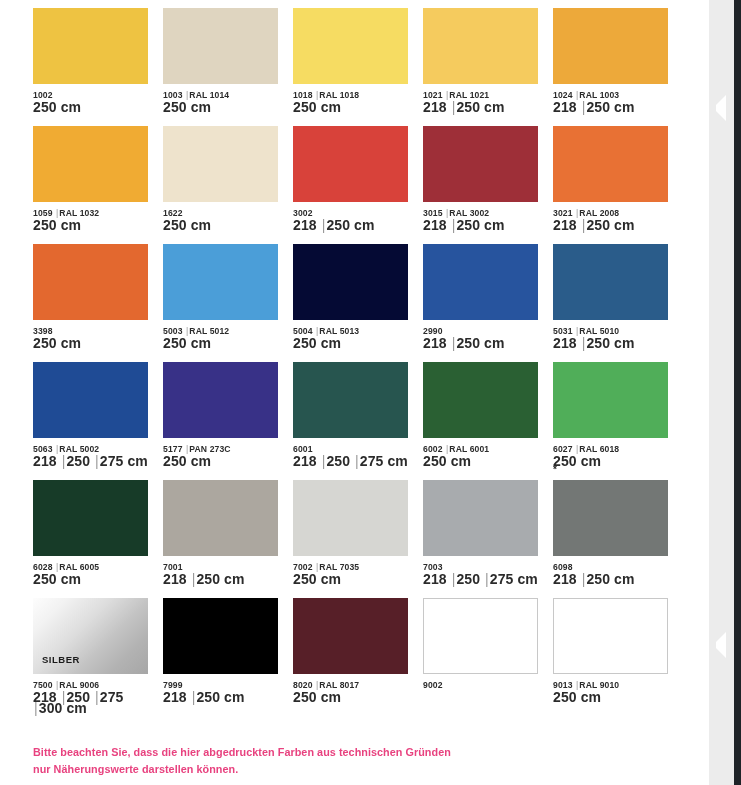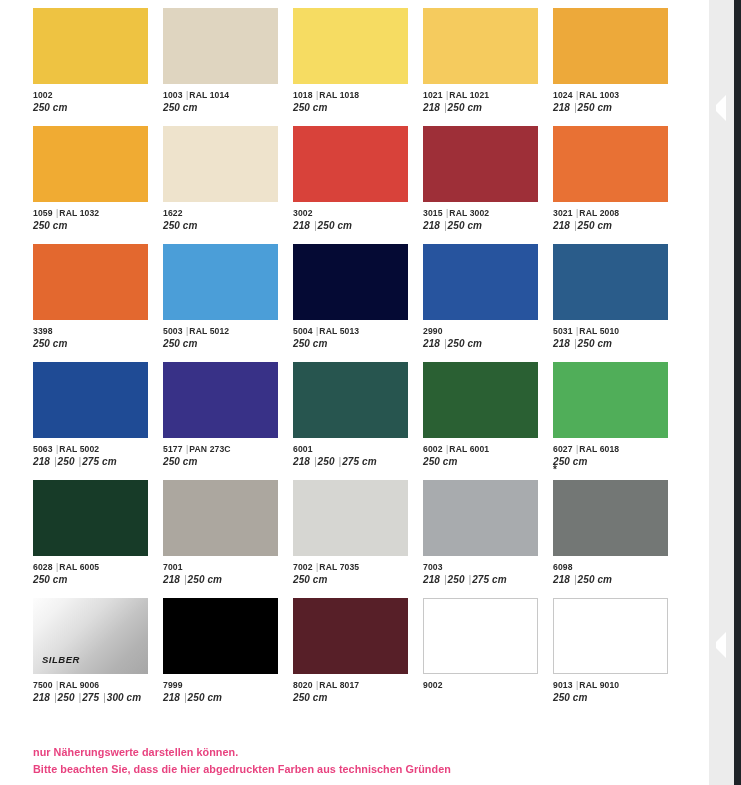--- a/index.html
+++ b/index.html
@@ -35,21 +35,20 @@
     display: block;
   }
   .swatch-chip.bordered {
     border: 1px solid #c8c8c8;
   }
   .swatch-chip.silber {
     background: linear-gradient(135deg,
         #fdfdfd 0%, #f2f2f2 18%, #dcdcdc 42%,
         #c3c3c3 62%, #b2b2b2 80%, #a6a6a6 100%);
     position: relative;
-    font-style: italic;
   }
   .silber-label {
     position: absolute;
     left: 9px; bottom: 9px;
     font-size: 9.5px;
     letter-spacing: 0.5px;
     color: #1a1a1a;
     font-weight: 600;
   }
   .swatch-meta {
@@ -60,27 +59,26 @@
     font-weight: 700;
     letter-spacing: 0.1px;
     white-space: nowrap;
   }
   .swatch-meta .sep {
     color: #9a9a9a;
     font-weight: 500;
     padding: 0 1px;
   }
   .swatch-sizes {
-    font-size: 10px;
+    font-size: 14px;
     line-height: 11.6px;
     color: #2b2b2b;
     font-weight: 700;
     letter-spacing: 0.1px;
     max-width: 118px;
-    font-style: italic;
   }
   .swatch-sizes .sep {
     color: #9a9a9a;
     font-weight: 500;
     padding: 0 1px;
   }
   .swatch-asterisk {
     font-size: 10px;
     line-height: 6px;
     color: #2b2b2b;
@@ -272,22 +270,22 @@
         <div class="swatch-meta">9002</div>
       </div>
       <div class="swatch-cell">
         <div class="swatch-chip bordered" style="background: rgb(255, 255, 255);"></div>
         <div class="swatch-meta">9013 <span class="sep">|</span>RAL 9010</div>
         <div class="swatch-sizes">250 cm</div>
       </div>
     </div>
 
   <div id="footer-note">
+    <div>Bitte beachten Sie, dass die hier abgedruckten Farben aus technischen Gründen</div>
     <div>nur Näherungswerte darstellen können.</div>
-    <div>Bitte beachten Sie, dass die hier abgedruckten Farben aus technischen Gründen</div>
   </div>
 
   <div id="right-rail">
     <div class="rail-chevron" style="top:95px;">
       <svg width="13" height="26" viewBox="0 0 13 26">
         <path d="M13 0 L13 26 L3 16 L3 10 Z" fill="#ffffff"></path>
       </svg>
     </div>
     <div class="rail-chevron" style="top:632px;">
       <svg width="13" height="26" viewBox="0 0 13 26">

